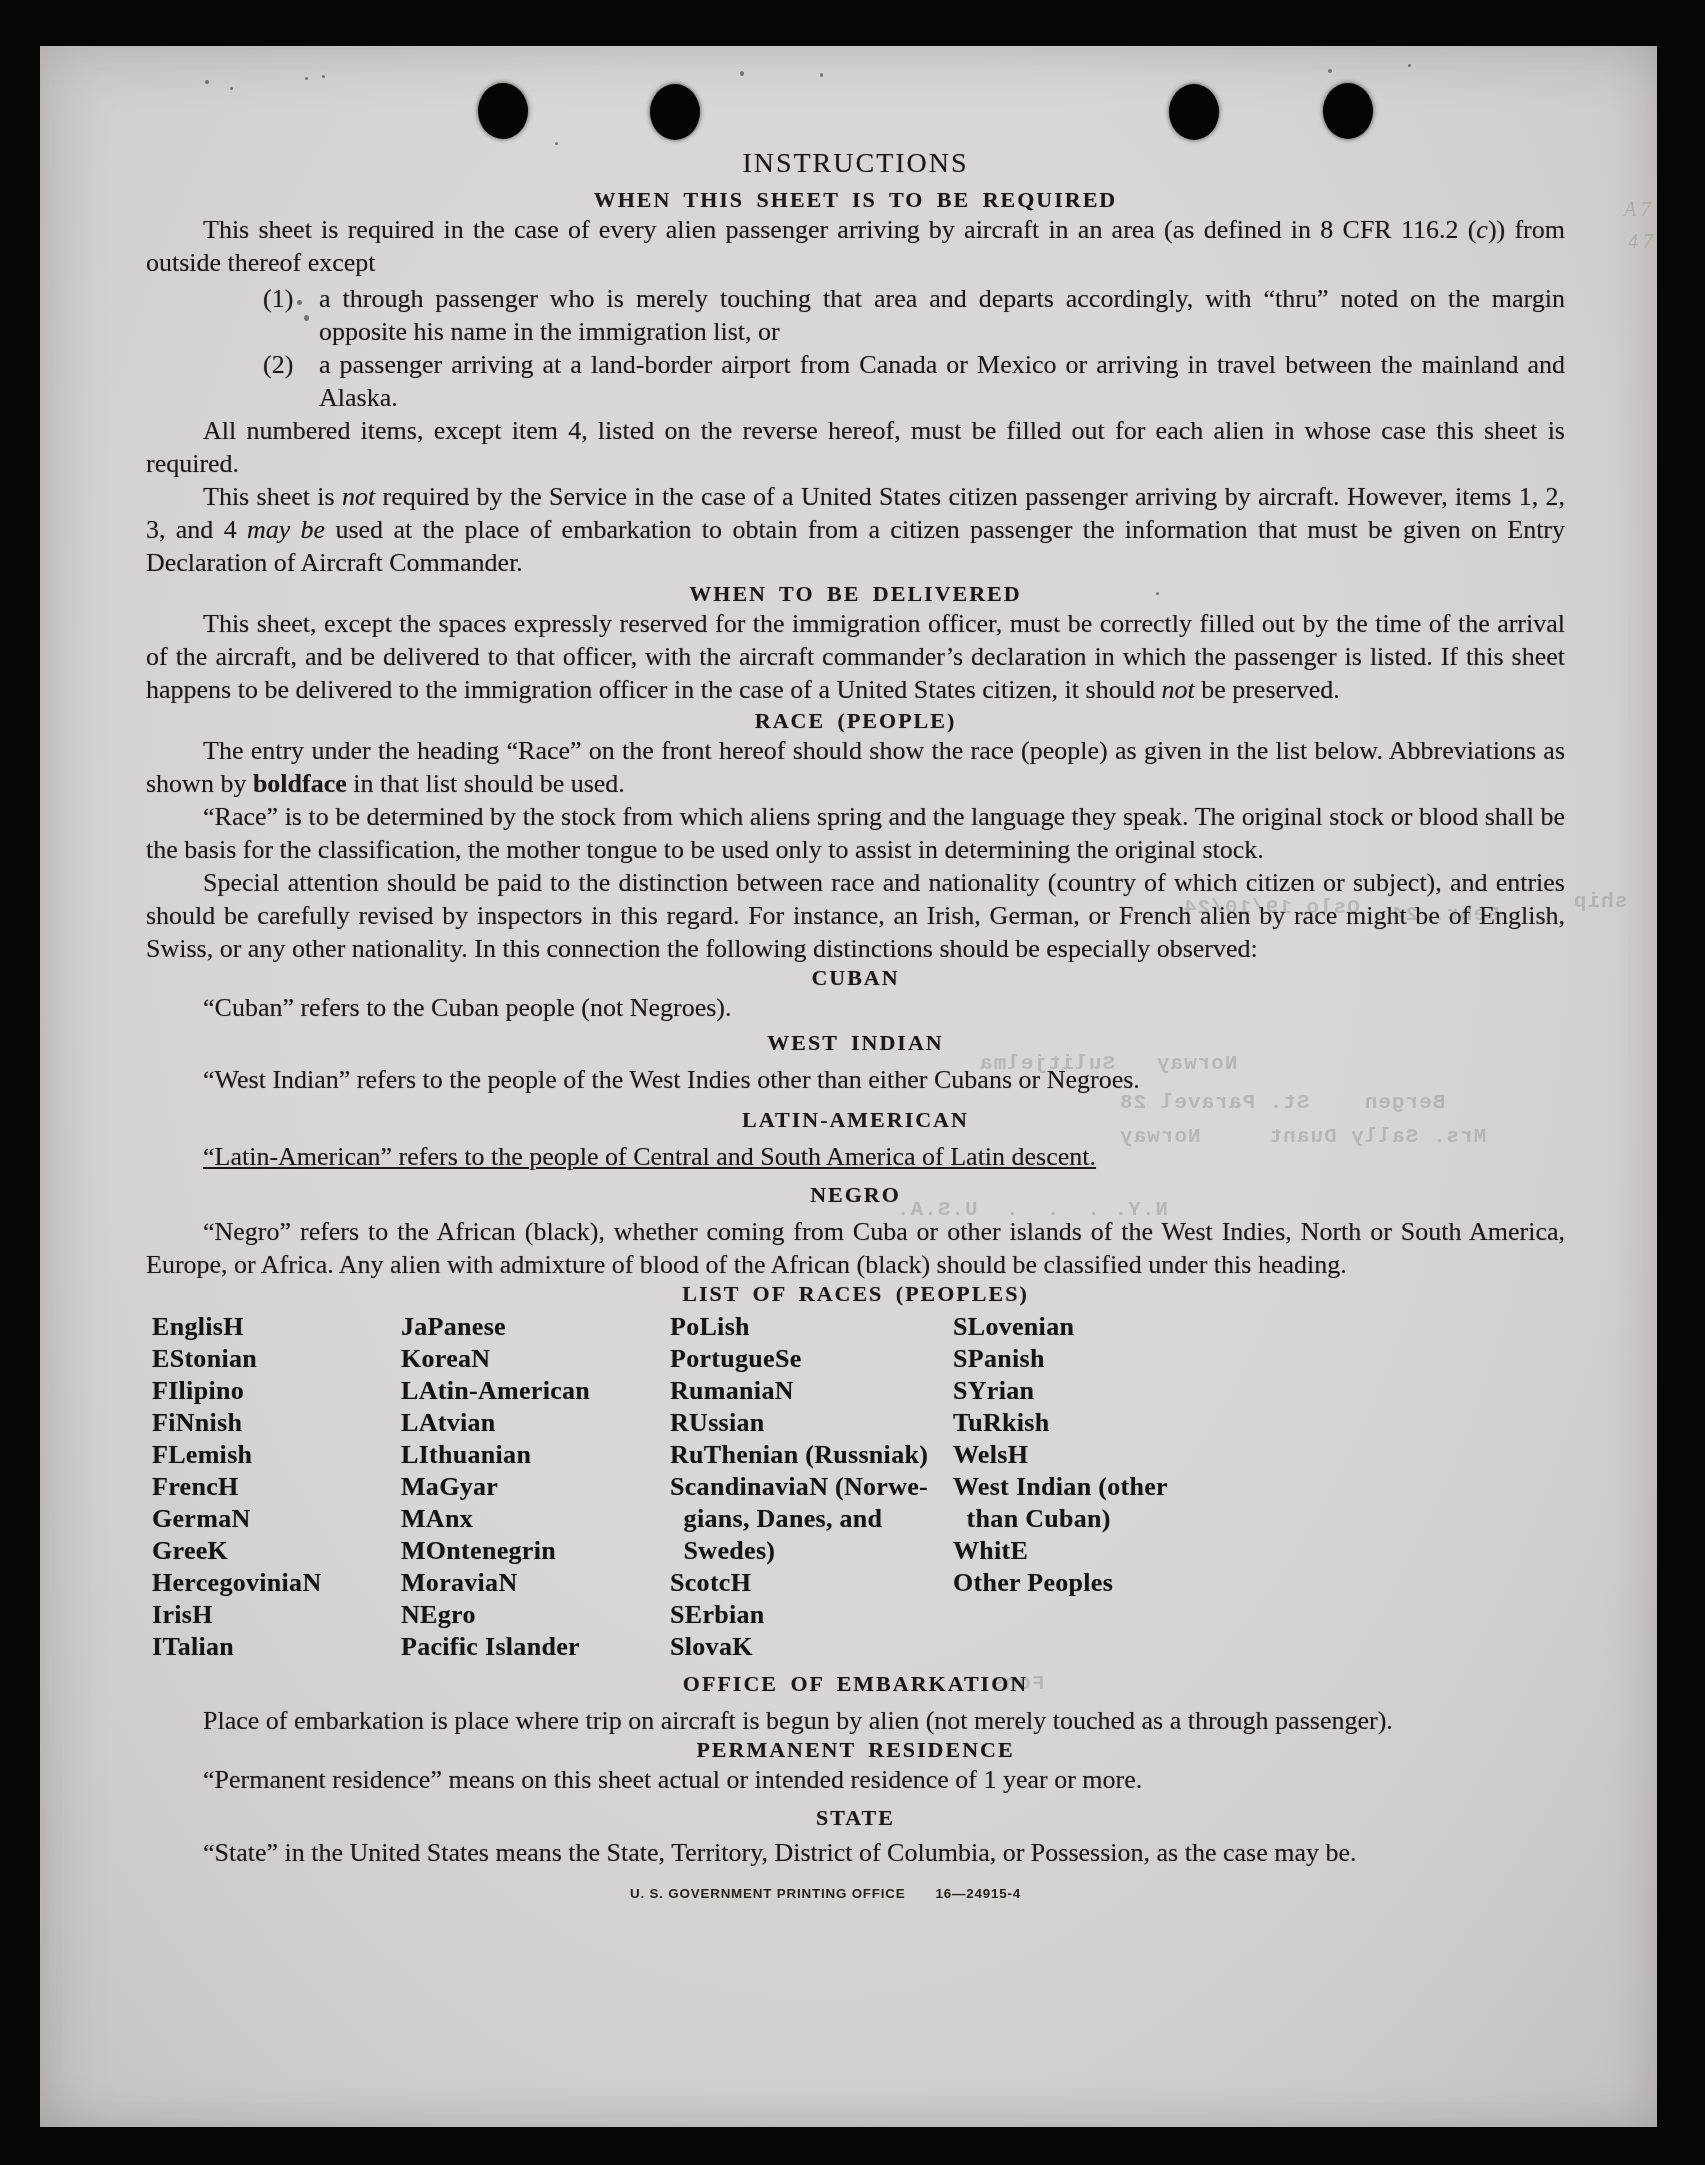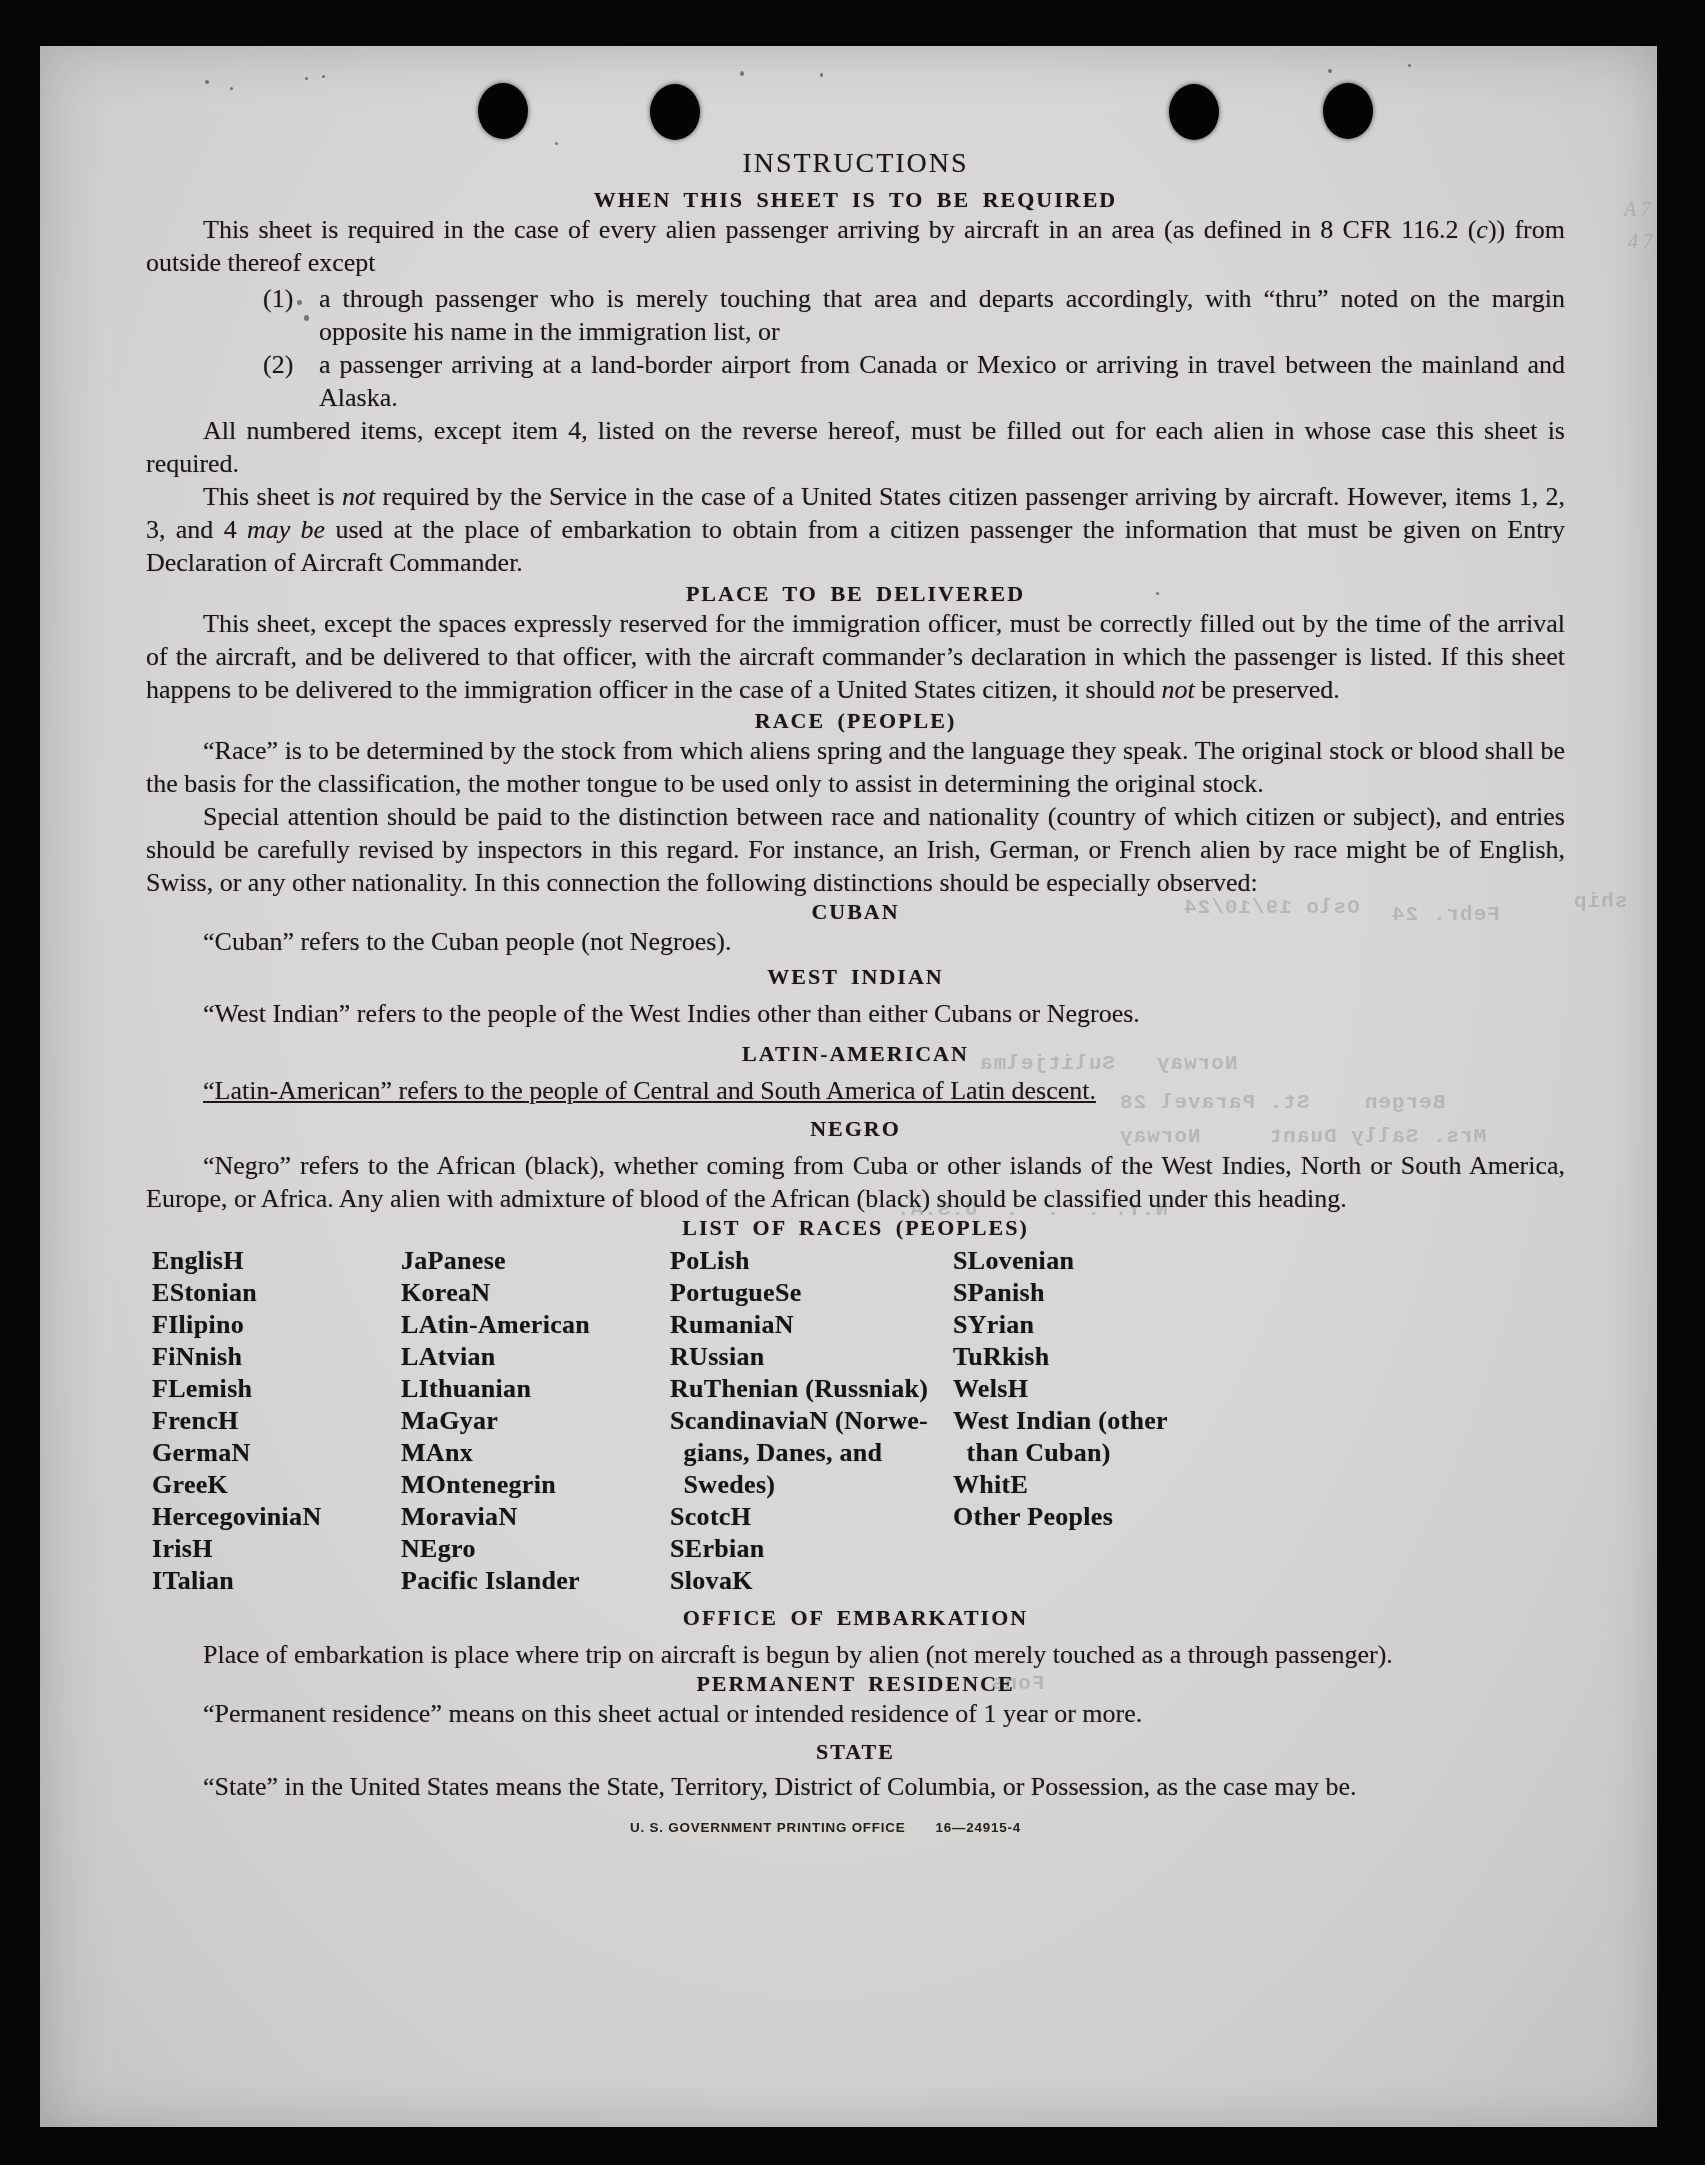--- a/index.html
+++ b/index.html
@@ -86,24 +86,25 @@
         <span class="inum">(1)</span>
         <span>a through passenger who is merely touching that area and departs accordingly, with “thru” noted on the margin opposite his name in the immigration list, or</span>
       </div>
       <div class="item">
         <span class="inum">(2)</span>
         <span>a passenger arriving at a land-border airport from Canada or Mexico or arriving in travel between the mainland and Alaska.</span>
       </div>
       <p class="p">All numbered items, except item 4, listed on the reverse hereof, must be filled out for each alien in whose case this sheet is required.</p>
       <p class="p"><span>This sheet is </span><span class="it">not</span><span> required by the Service in the case of a United States citizen passenger arriving by aircraft.  However, items 1, 2, 3, and 4 </span><span class="it">may be</span><span> used at the place of embarkation to obtain from a citizen passenger the information that must be given on Entry Declaration of Aircraft Commander.</span></p>
 
-      <div class="shead" style="margin-top:2px;">PLACE TO BE DELIVERED</div>
+      <div class="shead" style="margin-top:2px;">WHEN TO BE DELIVERED</div>
       <p class="p"><span>This sheet, except the spaces expressly reserved for the immigration officer, must be correctly filled out by the time of the arrival of the aircraft, and be delivered to that officer, with the aircraft commander’s declaration in which the passenger is listed.  If this sheet happens to be delivered to the immigration officer in the case of a United States citizen, it should </span><span class="it">not</span><span> be preserved.</span></p>
 
       <div class="shead" style="margin-top:2px;">RACE (PEOPLE)</div>
+      <p class="p"><span>The entry under the heading “Race” on the front hereof should show the race (people) as given in the list below.  Abbreviations as shown by </span><span class="bd">boldface</span><span> in that list should be used.</span></p>
       <p class="p">“Race” is to be determined by the stock from which aliens spring and the language they speak.  The original stock or blood shall be the basis for the classification, the mother tongue to be used only to assist in determining the original stock.</p>
       <p class="p">Special attention should be paid to the distinction between race and nationality (country of which citizen or subject), and entries should be carefully revised by inspectors in this regard.  For instance, an Irish, German, or French alien by race might be of English, Swiss, or any other nationality.  In this connection the following distinctions should be especially observed:</p>
 
       <div class="shead">CUBAN</div>
       <p class="p">“Cuban” refers to the Cuban people (not Negroes).</p>
 
       <div class="shead" style="margin-top:6px;">WEST INDIAN</div>
       <p class="p" style="margin-top:7px;">“West Indian” refers to the people of the West Indies other than either Cubans or Negroes.</p>
 
       <div class="shead" style="margin-top:11px;">LATIN-AMERICAN</div>

